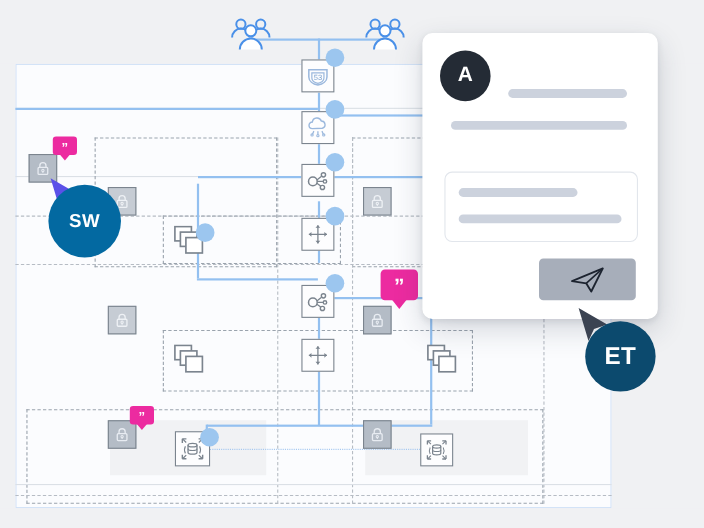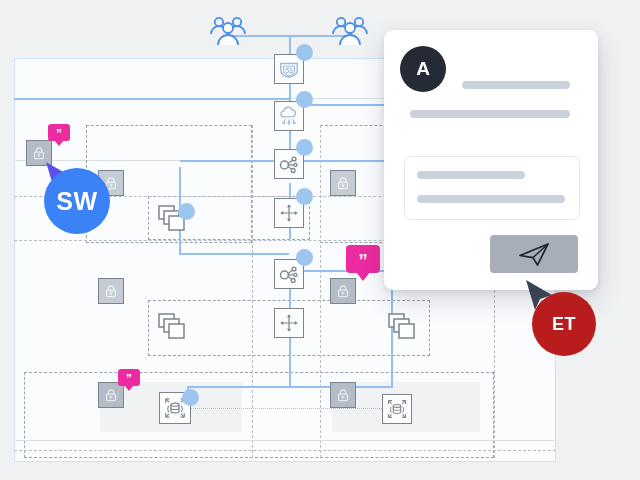--- a/index.html
+++ b/index.html
@@ -51,24 +51,24 @@
   .pin span{color:#fff;font-size:12px;font-weight:bold;line-height:1;
        transform:translateY(1px);}
   .pin.big{width:34px;height:28px;border-radius:4px;}
   .pin.big:after{left:10px;bottom:-8px;border-left:7px solid transparent;
        border-right:7px solid transparent;border-top:9px solid #ec2ba0;}
   .pin.big span{font-size:19px;}
 
   
   .avatar{position:absolute;border-radius:50%;display:flex;align-items:center;
        justify-content:center;color:#fff;font-weight:bold;}
-  .av-sw{left:44px;top:168px;width:66px;height:66px;background:#3b82f6;
-       font-size:25px;letter-spacing:.5px;}
-  .av-et{left:532px;top:292px;width:64px;height:64px;background:#b91c1c;
-       font-size:18px;letter-spacing:.5px;}
+  .av-sw{left:44px;top:168px;width:66px;height:66px;background:#0369a1;
+       font-size:17px;letter-spacing:.5px;}
+  .av-et{left:532px;top:292px;width:64px;height:64px;background:#0c4a6e;
+       font-size:22px;letter-spacing:.5px;}
   .av-a{position:absolute;left:400px;top:46px;width:46px;height:46px;
        border-radius:50%;background:#242b35;color:#fff;display:flex;
        align-items:center;justify-content:center;font-size:19px;font-weight:bold;}
   .cursor{position:absolute;}
 
   
   .card{position:absolute;left:384px;top:30px;width:214px;height:260px;
        background:#fff;border-radius:9px;
        box-shadow:0 10px 26px rgba(40,50,70,.18),0 2px 6px rgba(40,50,70,.10);}
   .skel{position:absolute;background:#ccd2dd;border-radius:4px;height:8px;}

